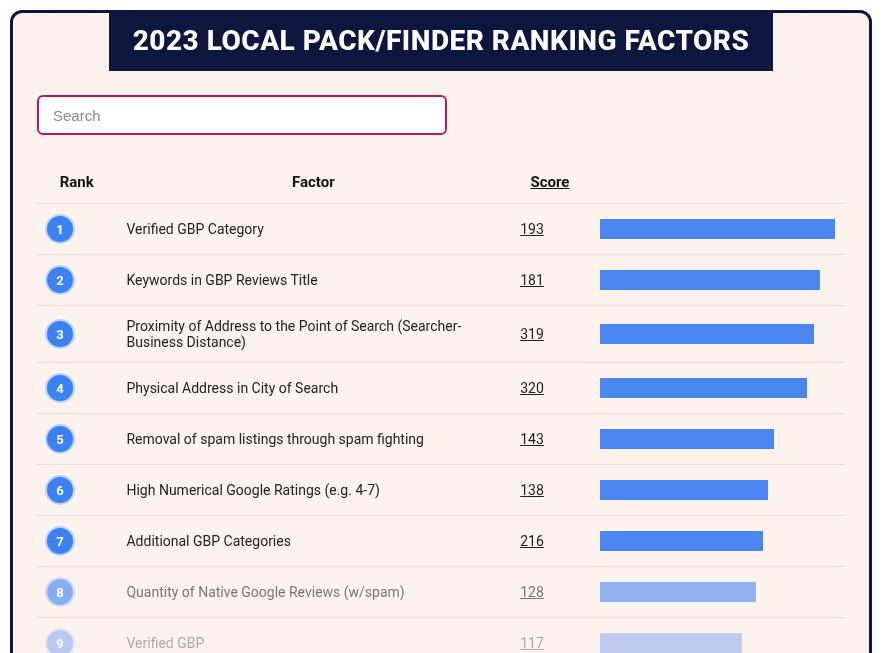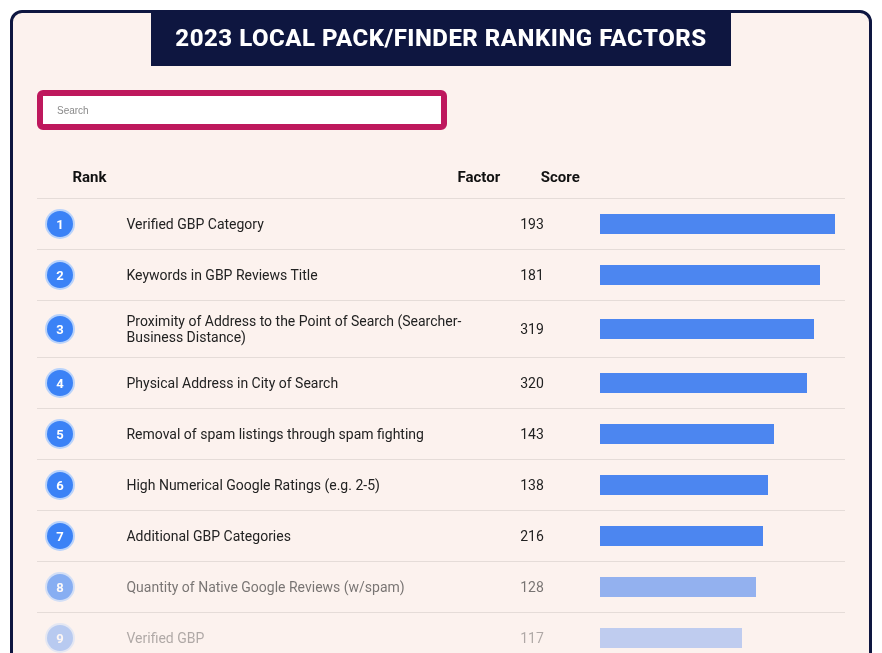--- a/index.html
+++ b/index.html
@@ -13,64 +13,64 @@
     background: #fcf2ee;
     border: 3px solid #0e1640;
     border-radius: 12px;
     padding: 0 0 24px 0;
     position: relative;
   }
   .title-bar {
     background: #0e1640;
     color: #fff;
     font-weight: 800;
-    font-size: 24px;
+    font-size: 28px;
     letter-spacing: 0.5px;
     text-align: center;
     padding: 14px 24px;
     width: fit-content;
     margin: -3px auto 0 auto;
   }
   .content {
     padding: 24px 24px 0 24px;
   }
   .search {
     width: 410px;
     height: 40px;
-    border: 6px solid #be185d;
+    border: 2px solid #be185d;
     border-radius: 6px;
     background: #fff;
     padding: 0 14px;
-    font-size: 10px;
+    font-size: 15px;
     color: #333;
     margin-bottom: 28px;
   }
   .search::placeholder { color: #8a8a8a; }
   table {
     width: 100%;
     border-collapse: collapse;
   }
   thead th {
-    text-align: right;
+    text-align: center;
     font-weight: 700;
     font-size: 15px;
     color: #111;
     padding: 10px 10px 12px 10px;
     border-bottom: 1px solid #e5dcd8;
   }
   tbody td {
     padding: 12px 10px;
     border-top: 1px solid #e5dcd8;
     vertical-align: middle;
     font-size: 14px;
     color: #222;
   }
   .col-rank { width: 80px; }
   .col-factor { width: 400px; }
-  .col-score { width: 80px; }
+  .col-score { width: 80px; text-decoration: underline; }
   .col-bar { width: 260px; }
   .rank-badge {
     display: inline-flex;
     align-items: center;
     justify-content: center;
     width: 26px;
     height: 26px;
     border-radius: 50%;
     background: #3b82f6;
     color: #fff;
@@ -155,21 +155,21 @@
             <td class="col-factor">Removal of spam listings through spam fighting</td>
             <td class="col-score">143</td>
             <td class="col-bar">
               <div class="bar-track">
                 <div class="bar-fill" style="width: 74.0933%;"></div>
               </div>
             </td>
           </tr>
           <tr>
             <td class="col-rank"><span class="rank-badge">6</span></td>
-            <td class="col-factor">High Numerical Google Ratings (e.g. 2-5)</td>
+            <td class="col-factor">High Numerical Google Ratings (e.g. 4-7)</td>
             <td class="col-score">138</td>
             <td class="col-bar">
               <div class="bar-track">
                 <div class="bar-fill" style="width: 71.5026%;"></div>
               </div>
             </td>
           </tr>
           <tr>
             <td class="col-rank"><span class="rank-badge">7</span></td>
             <td class="col-factor">Additional GBP Categories</td>

